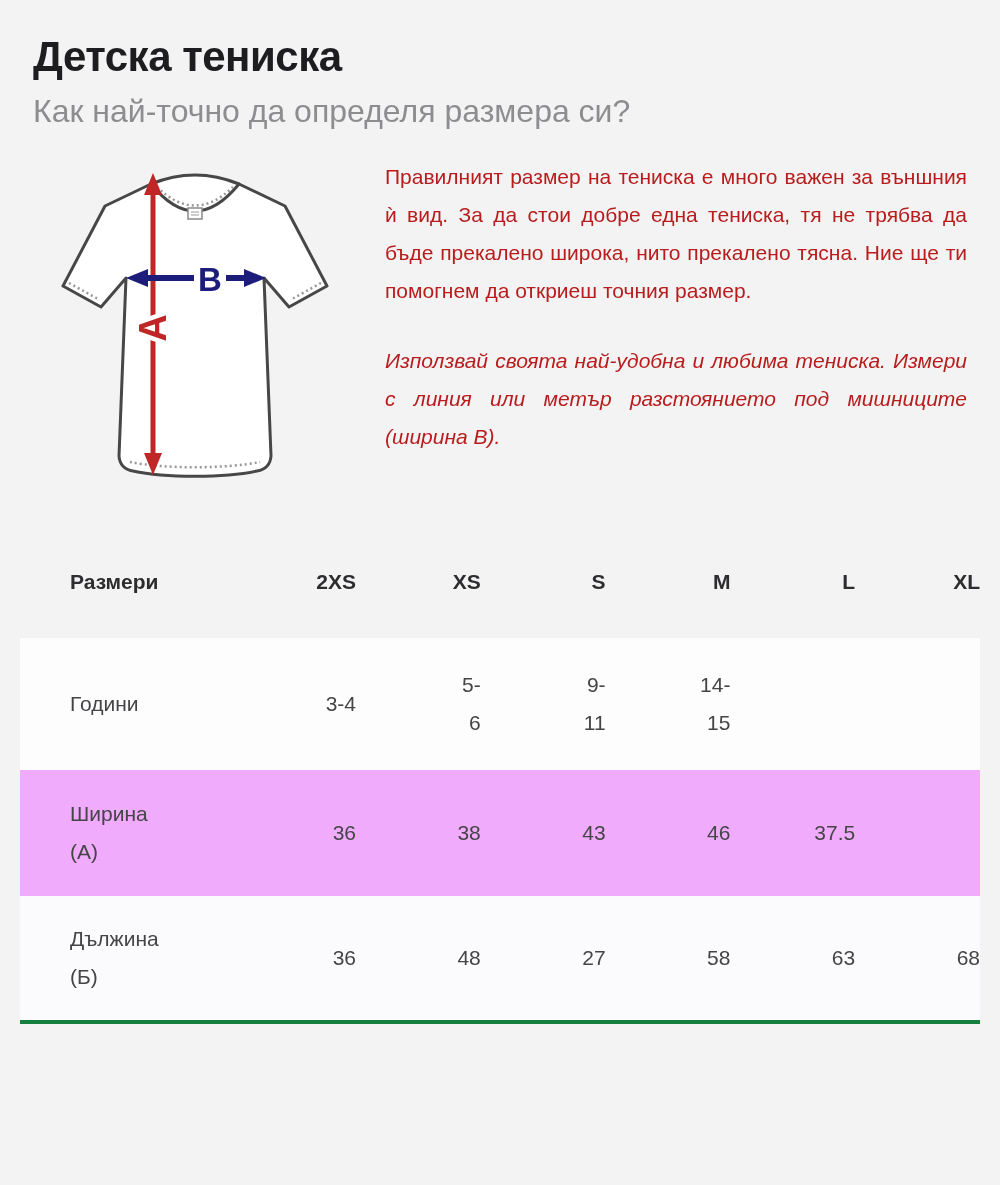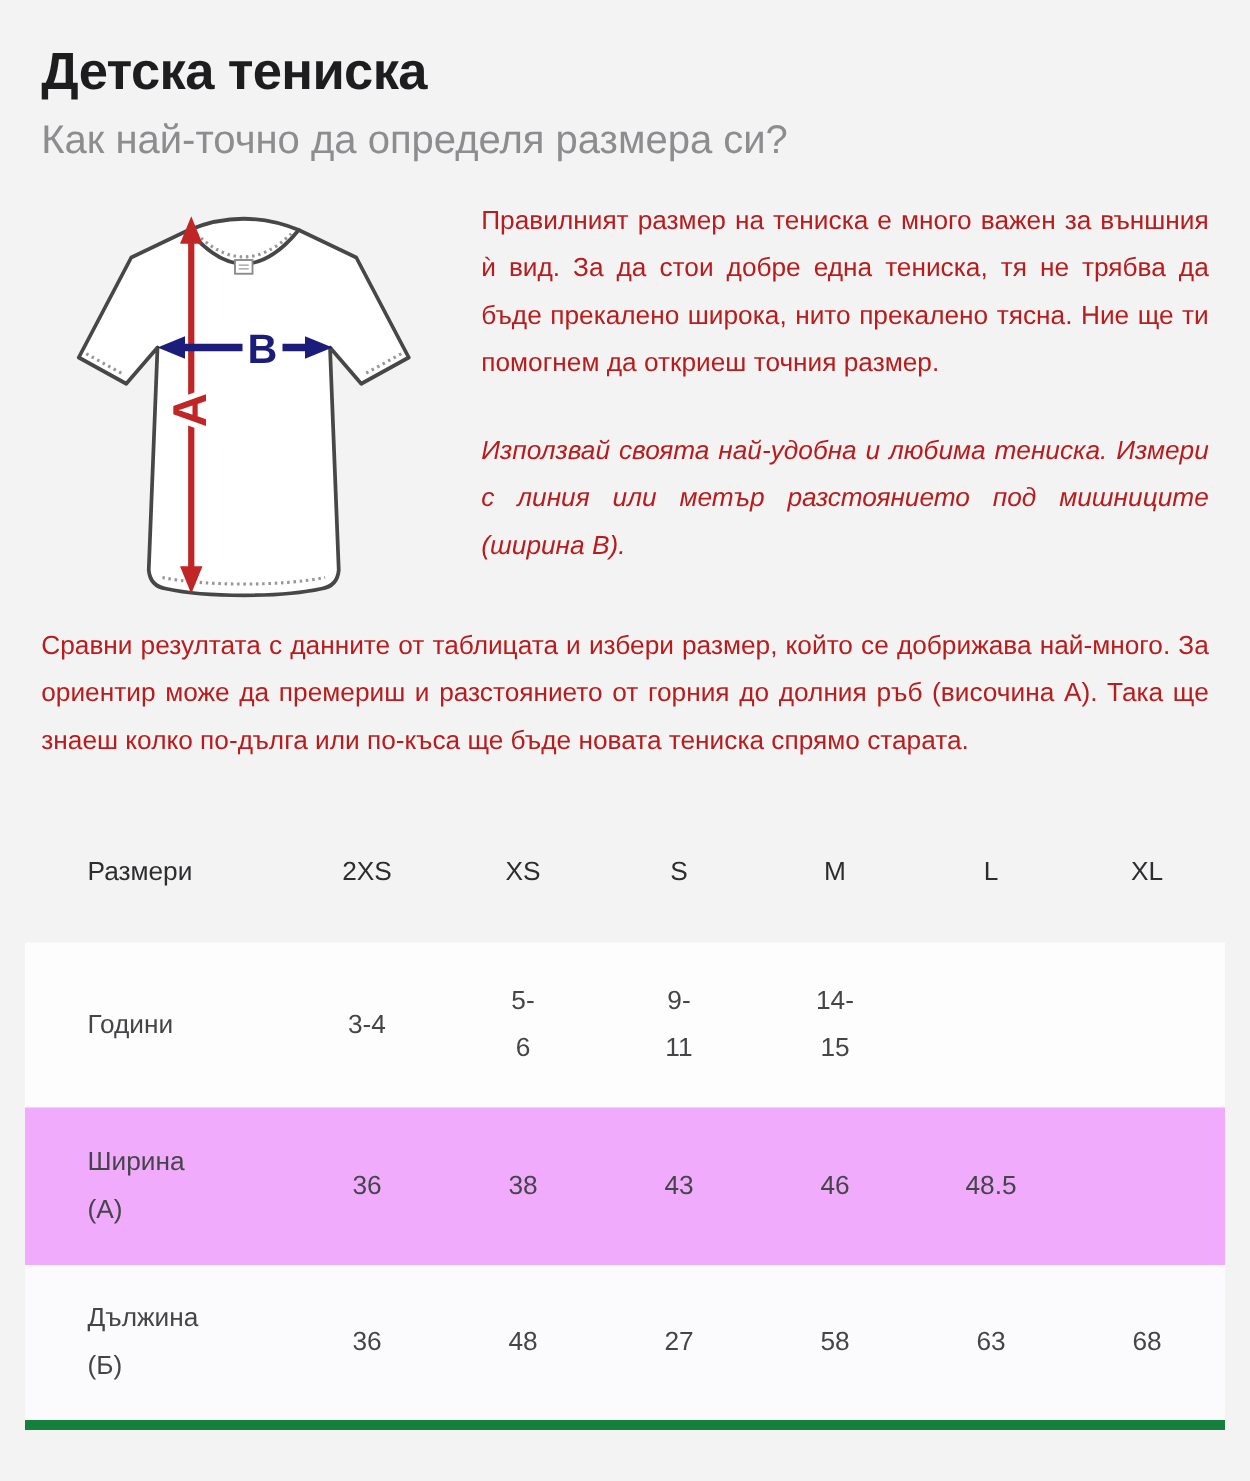--- a/index.html
+++ b/index.html
@@ -36,29 +36,29 @@
 
   .size-table { margin:30px -13px 0 -13px; }
   .t-row {
     display:grid;
     grid-template-columns:22% repeat(6, 1fr);
     align-items:center;
   }
   .t-row.t-head { height:112px; background:transparent; }
   .t-row.r1 { height:132px; background:#fdfdfe; }
   .t-row.r2 { height:126px; background:#f0abfc; }
-  .t-row.r3 { height:124px; background:#fbfbfd; border-bottom:8px solid #15803d; }
+  .t-row.r3 { height:124px; background:#fbfbfd; border-bottom:4px solid #15803d; }
   .t-cell {
-    text-align:center;
+    text-align:right;
     font-size:21px; line-height:38px;
     color:#454547;
     white-space:pre-line;
   }
   .t-cell.lbl { text-align:left; padding-left:50px; }
-  .t-head .t-cell { font-weight:400; color:#2d2d2f; }
+  .t-head .t-cell { font-weight:700; color:#2d2d2f; }
 
   svg text { font-family:"Liberation Sans", sans-serif; }
 </style>
 </head>
 <body>
 
 <div class="page">
 
   <h1 class="title">Детска тениска</h1>
   <h2 class="subtitle">Как най-точно да определя размера си?</h2>
@@ -97,21 +97,20 @@
         <polygon points="233,120 211,111 211,129" fill="#1c1c7a"></polygon>
       </svg>
     </div>
 
     <div class="intro-text">
       <p>Правилният размер на тениска е много важен за външния ѝ вид. За да стои добре една тениска, тя не трябва да бъде прекалено широка, нито прекалено тясна. Ние ще ти помогнем да откриеш точния размер.</p>
       <p>Използвай своята най-удобна и любима тениска. Измери с линия или метър разстоянието под мишниците (ширина В).</p>
     </div>
   </div>
 
-  <p class="full-text">Сравни резултата с данните от таблицата и избери размер, който се добрижава най-много. За ориентир може да премериш и разстоянието от горния до долния ръб (височина А). Така ще знаеш колко по-дълга или по-къса ще бъде новата тениска спрямо старата.</p>
 
   <div class="size-table">
     <div class="t-row t-head">
       <div class="t-cell lbl">Размери</div>
       <div class="t-cell">2XS</div>
       <div class="t-cell">XS</div>
       <div class="t-cell">S</div>
       <div class="t-cell">M</div>
       <div class="t-cell">L</div>
       <div class="t-cell">XL</div>
@@ -128,21 +127,21 @@
 15</div>
     </div>
 
     <div class="t-row r2">
       <div class="t-cell lbl">Ширина
 (А)</div>
       <div class="t-cell">36</div>
       <div class="t-cell">38</div>
       <div class="t-cell">43</div>
       <div class="t-cell">46</div>
-      <div class="t-cell">48.5</div>
+      <div class="t-cell">37.5</div>
     </div>
 
     <div class="t-row r3">
       <div class="t-cell lbl">Дължина
 (Б)</div>
       <div class="t-cell">36</div>
       <div class="t-cell">48</div>
       <div class="t-cell">27</div>
       <div class="t-cell">58</div>
       <div class="t-cell">63</div>

